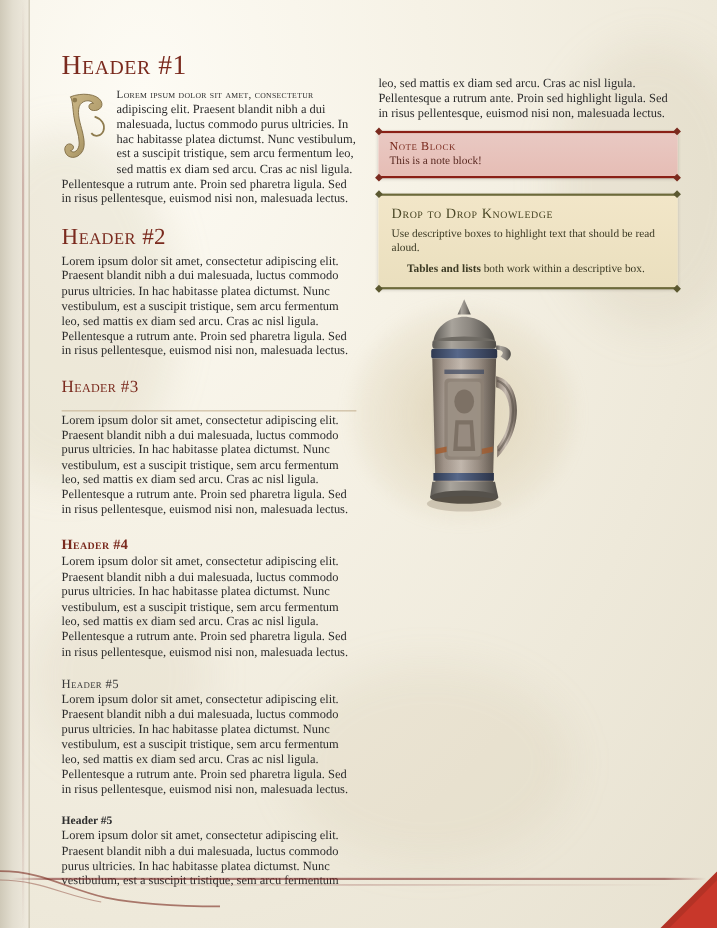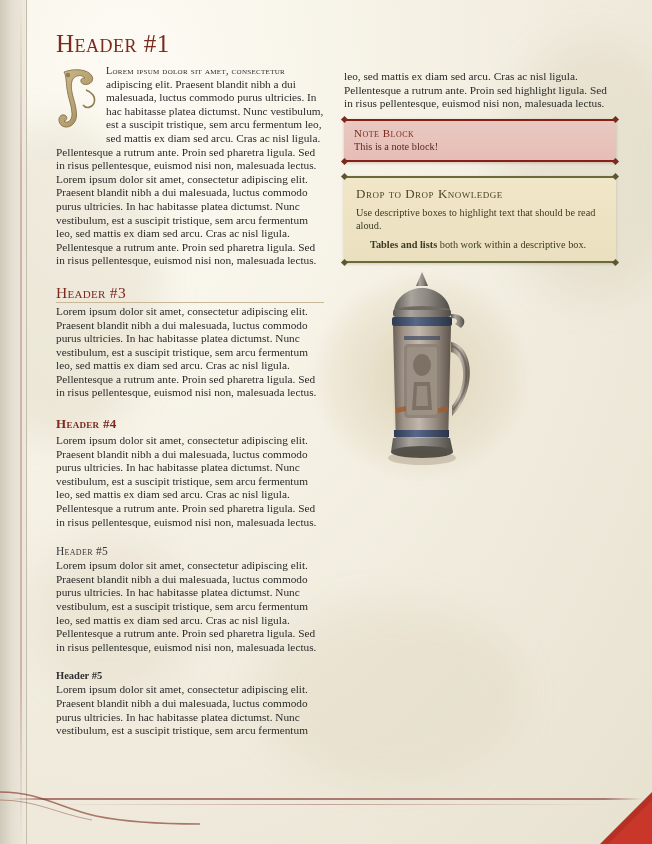--- a/index.html
+++ b/index.html
@@ -57,38 +57,38 @@
     margin:0 0 6px 0;
     letter-spacing:.5px;
   }
   h2.header2{
     font-variant:small-caps;color:#7a2a1e;font-size:21px;font-weight:normal;
     margin:14px 0 4px 0;letter-spacing:.4px;
   }
   h3.header3{
     font-variant:small-caps;color:#7a2a1e;font-size:15.5px;font-weight:normal;
     margin:16px 0 2px 0;letter-spacing:.3px;
-    border-bottom:1px solid #c9b79a;padding-bottom:0;width:268px;
+    border-bottom:1px solid #c9b79a;padding-bottom:12px;width:268px;
   }
   h4.header4{
     font-variant:small-caps;color:#7a2a1e;font-size:13px;font-weight:bold;
     margin:16px 0 2px 0;letter-spacing:.3px;
   }
   h5.header5{
     font-variant:small-caps;color:#3a3a3a;font-size:11.5px;font-weight:normal;
     margin:16px 0 2px 0;letter-spacing:.3px;
   }
   h6.header6{
     color:#2e2e2e;font-size:10.5px;font-weight:bold;
     margin:16px 0 2px 0;
   }
   p.body{
     font-size:11.3px;line-height:13.6px;color:#2b2b2b;margin:0 0 8px 0;text-align:left;
   }
-  .col-left{position:absolute;left:0;top:0;width:268px;}
+  .col-left{position:absolute;left:0;top:16px;width:268px;}
   .col-right{position:absolute;left:288px;top:40px;width:272px;}
 
   
   .dropcap-wrap{position:relative;min-height:74px;}
   .dropcap{
     float:left;width:44px;height:66px;margin:2px 6px 0 0;position:relative;
   }
   .dropcap svg{display:block;}
   .firstpara{font-size:11.3px;line-height:13.6px;color:#2b2b2b;margin:0;}
   .smallcaps-lead{font-variant:small-caps;font-size:10px;letter-spacing:.3px;}
@@ -170,20 +170,21 @@
                      C26 8, 18 9, 16 15 C14 22, 17 30, 19 38 C21 47, 22 54, 16 59
                      C11 63, 4 61, 3 55 C2 50, 7 47, 10 50 C12 52, 10 55, 8 55
                      C11 58, 16 55, 16 48 C16 40, 12 32, 11 23 C10 15, 10 9, 8 6 Z" fill="url(#dcg)" stroke="#7d6a42" stroke-width="0.8"></path>
             <path d="M30 24 C36 26, 40 31, 38 37 C36 42, 30 43, 27 39" fill="none" stroke="#8f7c4f" stroke-width="1.6"></path>
             <circle cx="12" cy="9" r="2.2" fill="#8f7c4f"></circle>
           </svg>
         </div>
         <p class="firstpara"><span class="smallcaps-lead">Lorem ipsum dolor sit amet, consectetur</span><span> adipiscing elit. Praesent blandit nibh a dui malesuada, luctus commodo purus ultricies. In hac habitasse platea dictumst. Nunc vestibulum, est a suscipit tristique, sem arcu fermentum leo, sed mattis ex diam sed arcu. Cras ac nisl ligula. Pellentesque a rutrum ante. Proin sed pharetra ligula. Sed in risus pellentesque, euismod nisi non, malesuada lectus.</span></p>
       </div>
 
+      <h2 class="header2">Header #2</h2>
       <p class="body">Lorem ipsum dolor sit amet, consectetur adipiscing elit. Praesent blandit nibh a dui malesuada, luctus commodo purus ultricies. In hac habitasse platea dictumst. Nunc vestibulum, est a suscipit tristique, sem arcu fermentum leo, sed mattis ex diam sed arcu. Cras ac nisl ligula. Pellentesque a rutrum ante. Proin sed pharetra ligula. Sed in risus pellentesque, euismod nisi non, malesuada lectus.</p>
 
       <h3 class="header3">Header #3</h3>
       <p class="body">Lorem ipsum dolor sit amet, consectetur adipiscing elit. Praesent blandit nibh a dui malesuada, luctus commodo purus ultricies. In hac habitasse platea dictumst. Nunc vestibulum, est a suscipit tristique, sem arcu fermentum leo, sed mattis ex diam sed arcu. Cras ac nisl ligula. Pellentesque a rutrum ante. Proin sed pharetra ligula. Sed in risus pellentesque, euismod nisi non, malesuada lectus.</p>
 
       <h4 class="header4">Header #4</h4>
       <p class="body">Lorem ipsum dolor sit amet, consectetur adipiscing elit. Praesent blandit nibh a dui malesuada, luctus commodo purus ultricies. In hac habitasse platea dictumst. Nunc vestibulum, est a suscipit tristique, sem arcu fermentum leo, sed mattis ex diam sed arcu. Cras ac nisl ligula. Pellentesque a rutrum ante. Proin sed pharetra ligula. Sed in risus pellentesque, euismod nisi non, malesuada lectus.</p>
 
       <h5 class="header5">Header #5</h5>
       <p class="body">Lorem ipsum dolor sit amet, consectetur adipiscing elit. Praesent blandit nibh a dui malesuada, luctus commodo purus ultricies. In hac habitasse platea dictumst. Nunc vestibulum, est a suscipit tristique, sem arcu fermentum leo, sed mattis ex diam sed arcu. Cras ac nisl ligula. Pellentesque a rutrum ante. Proin sed pharetra ligula. Sed in risus pellentesque, euismod nisi non, malesuada lectus.</p>

